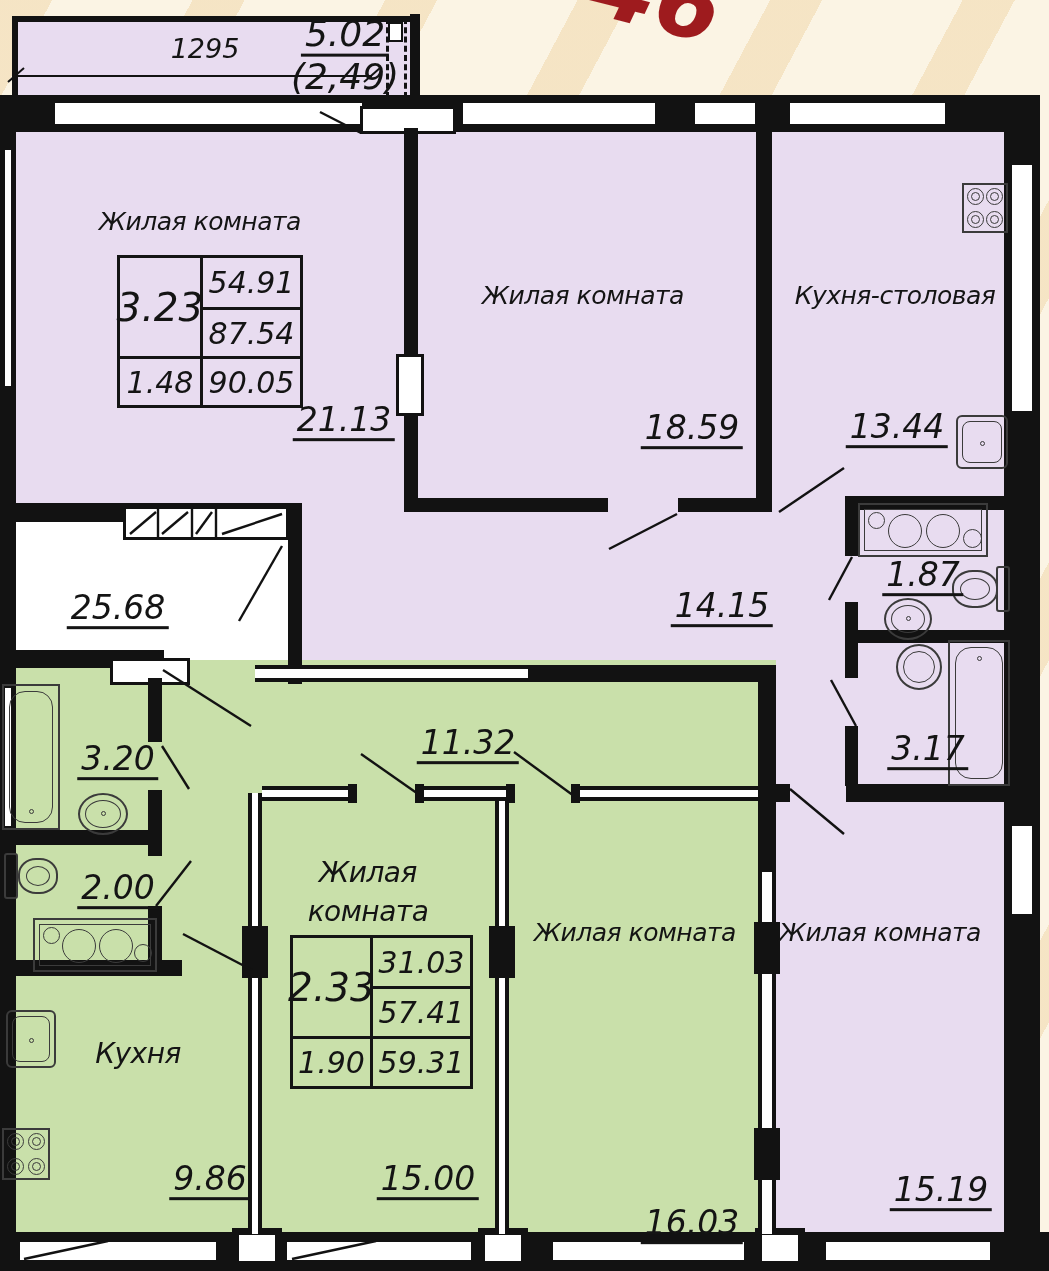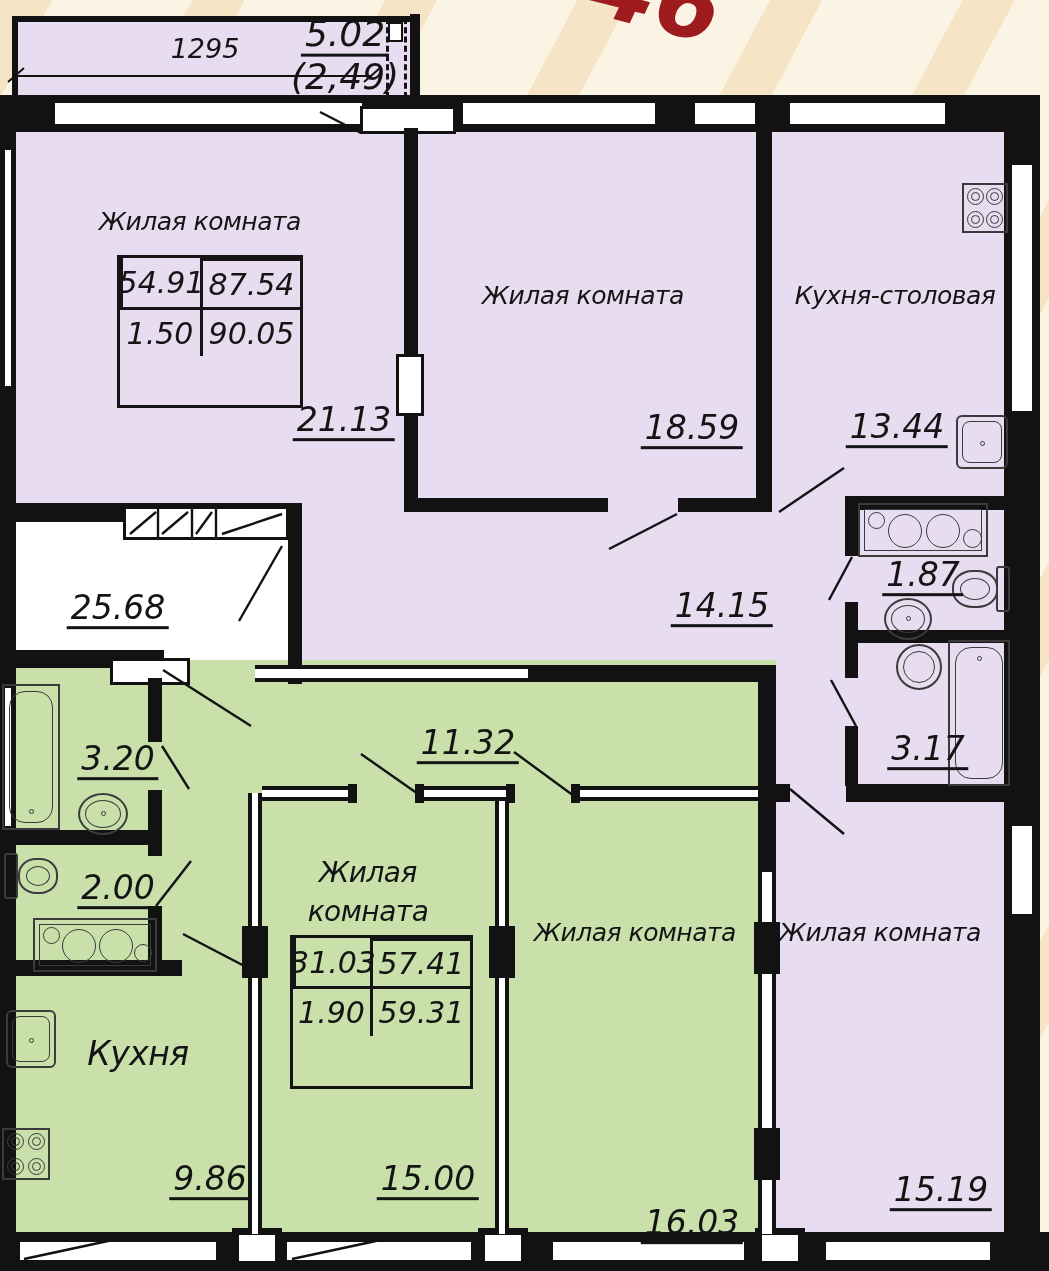--- a/index.html
+++ b/index.html
@@ -247,34 +247,36 @@
   <div class="ar" style="left:923px;top:577px;">1.87</div>
   <div class="ar" style="left:928px;top:751px;">3.17</div>
   <div class="rm" style="left:880px;top:932px;">Жилая комната</div>
   <div class="ar" style="left:941px;top:1192px;">15.19</div>
 
   <div class="ar" style="left:118px;top:610px;">25.68</div>
 
   <div class="ar" style="left:118px;top:761px;">3.20</div>
   <div class="ar" style="left:118px;top:890px;">2.00</div>
   <div class="ar" style="left:468px;top:745px;">11.32</div>
-  <div class="rm" style="left:138px;top:1053px;font-size:33px;">Кухня</div>
+  <div class="rm" style="left:138px;top:1053px;font-size:28px;">Кухня</div>
   <div class="ar" style="left:210px;top:1181px;">9.86</div>
   <div class="rm" style="left:368px;top:872px;font-size:28px;">Жилая</div>
   <div class="rm" style="left:368px;top:911px;font-size:28px;">комната</div>
   <div class="ar" style="left:428px;top:1181px;">15.00</div>
   <div class="rm" style="left:635px;top:932px;">Жилая комната</div>
   <div class="ar" style="left:692px;top:1181px;margin-top:44px;">16.03</div>
 
   <div class="tbl" style="left:117px;top:255px;grid-template-columns:80px 100px;grid-template-rows:49px 49px 49px;">
+    <div class="big" style="grid-row:1/3;">3.23</div>
     <div class="val bl">54.91</div>
     <div class="val bl bt">87.54</div>
-    <div class="val bt">1.50</div>
+    <div class="val bt">1.48</div>
     <div class="val bl bt">90.05</div>
   </div>
 
   <div class="tbl" style="left:290px;top:935px;grid-template-columns:77px 100px;grid-template-rows:48px 50px 50px;">
+    <div class="big" style="grid-row:1/3;">2.33</div>
     <div class="val bl">31.03</div>
     <div class="val bl bt">57.41</div>
     <div class="val bt">1.90</div>
     <div class="val bl bt">59.31</div>
   </div>
 </div>
 
 </body></html>

